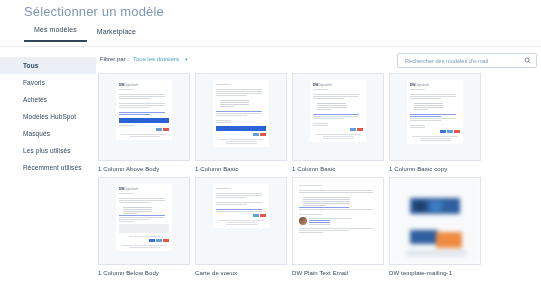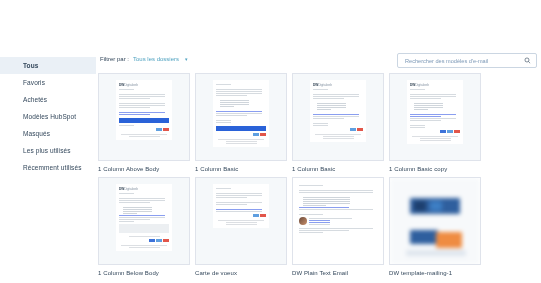--- a/index.html
+++ b/index.html
@@ -223,20 +223,27 @@
   .blurthumb .bar {
     position: absolute;
     border-radius: 1px;
   }
 </style>
 </head>
 <body>
 
 <div id="app">
 
+  <div class="header">
+    <div class="page-title">Sélectionner un modèle</div>
+    <div class="tabs">
+      <div class="tab active">Mes modèles</div>
+      <div class="tab inactive">Marketplace</div>
+    </div>
+  </div>
 
   <div class="sidebar">
     <div class="side-item selected">Tous</div>
     <div class="side-item">Favoris</div>
     <div class="side-item">Achetés</div>
     <div class="side-item">Modèles HubSpot</div>
     <div class="side-item">Masqués</div>
     <div class="side-item">Les plus utilisés</div>
     <div class="side-item">Récemment utilisés</div>
   </div>

